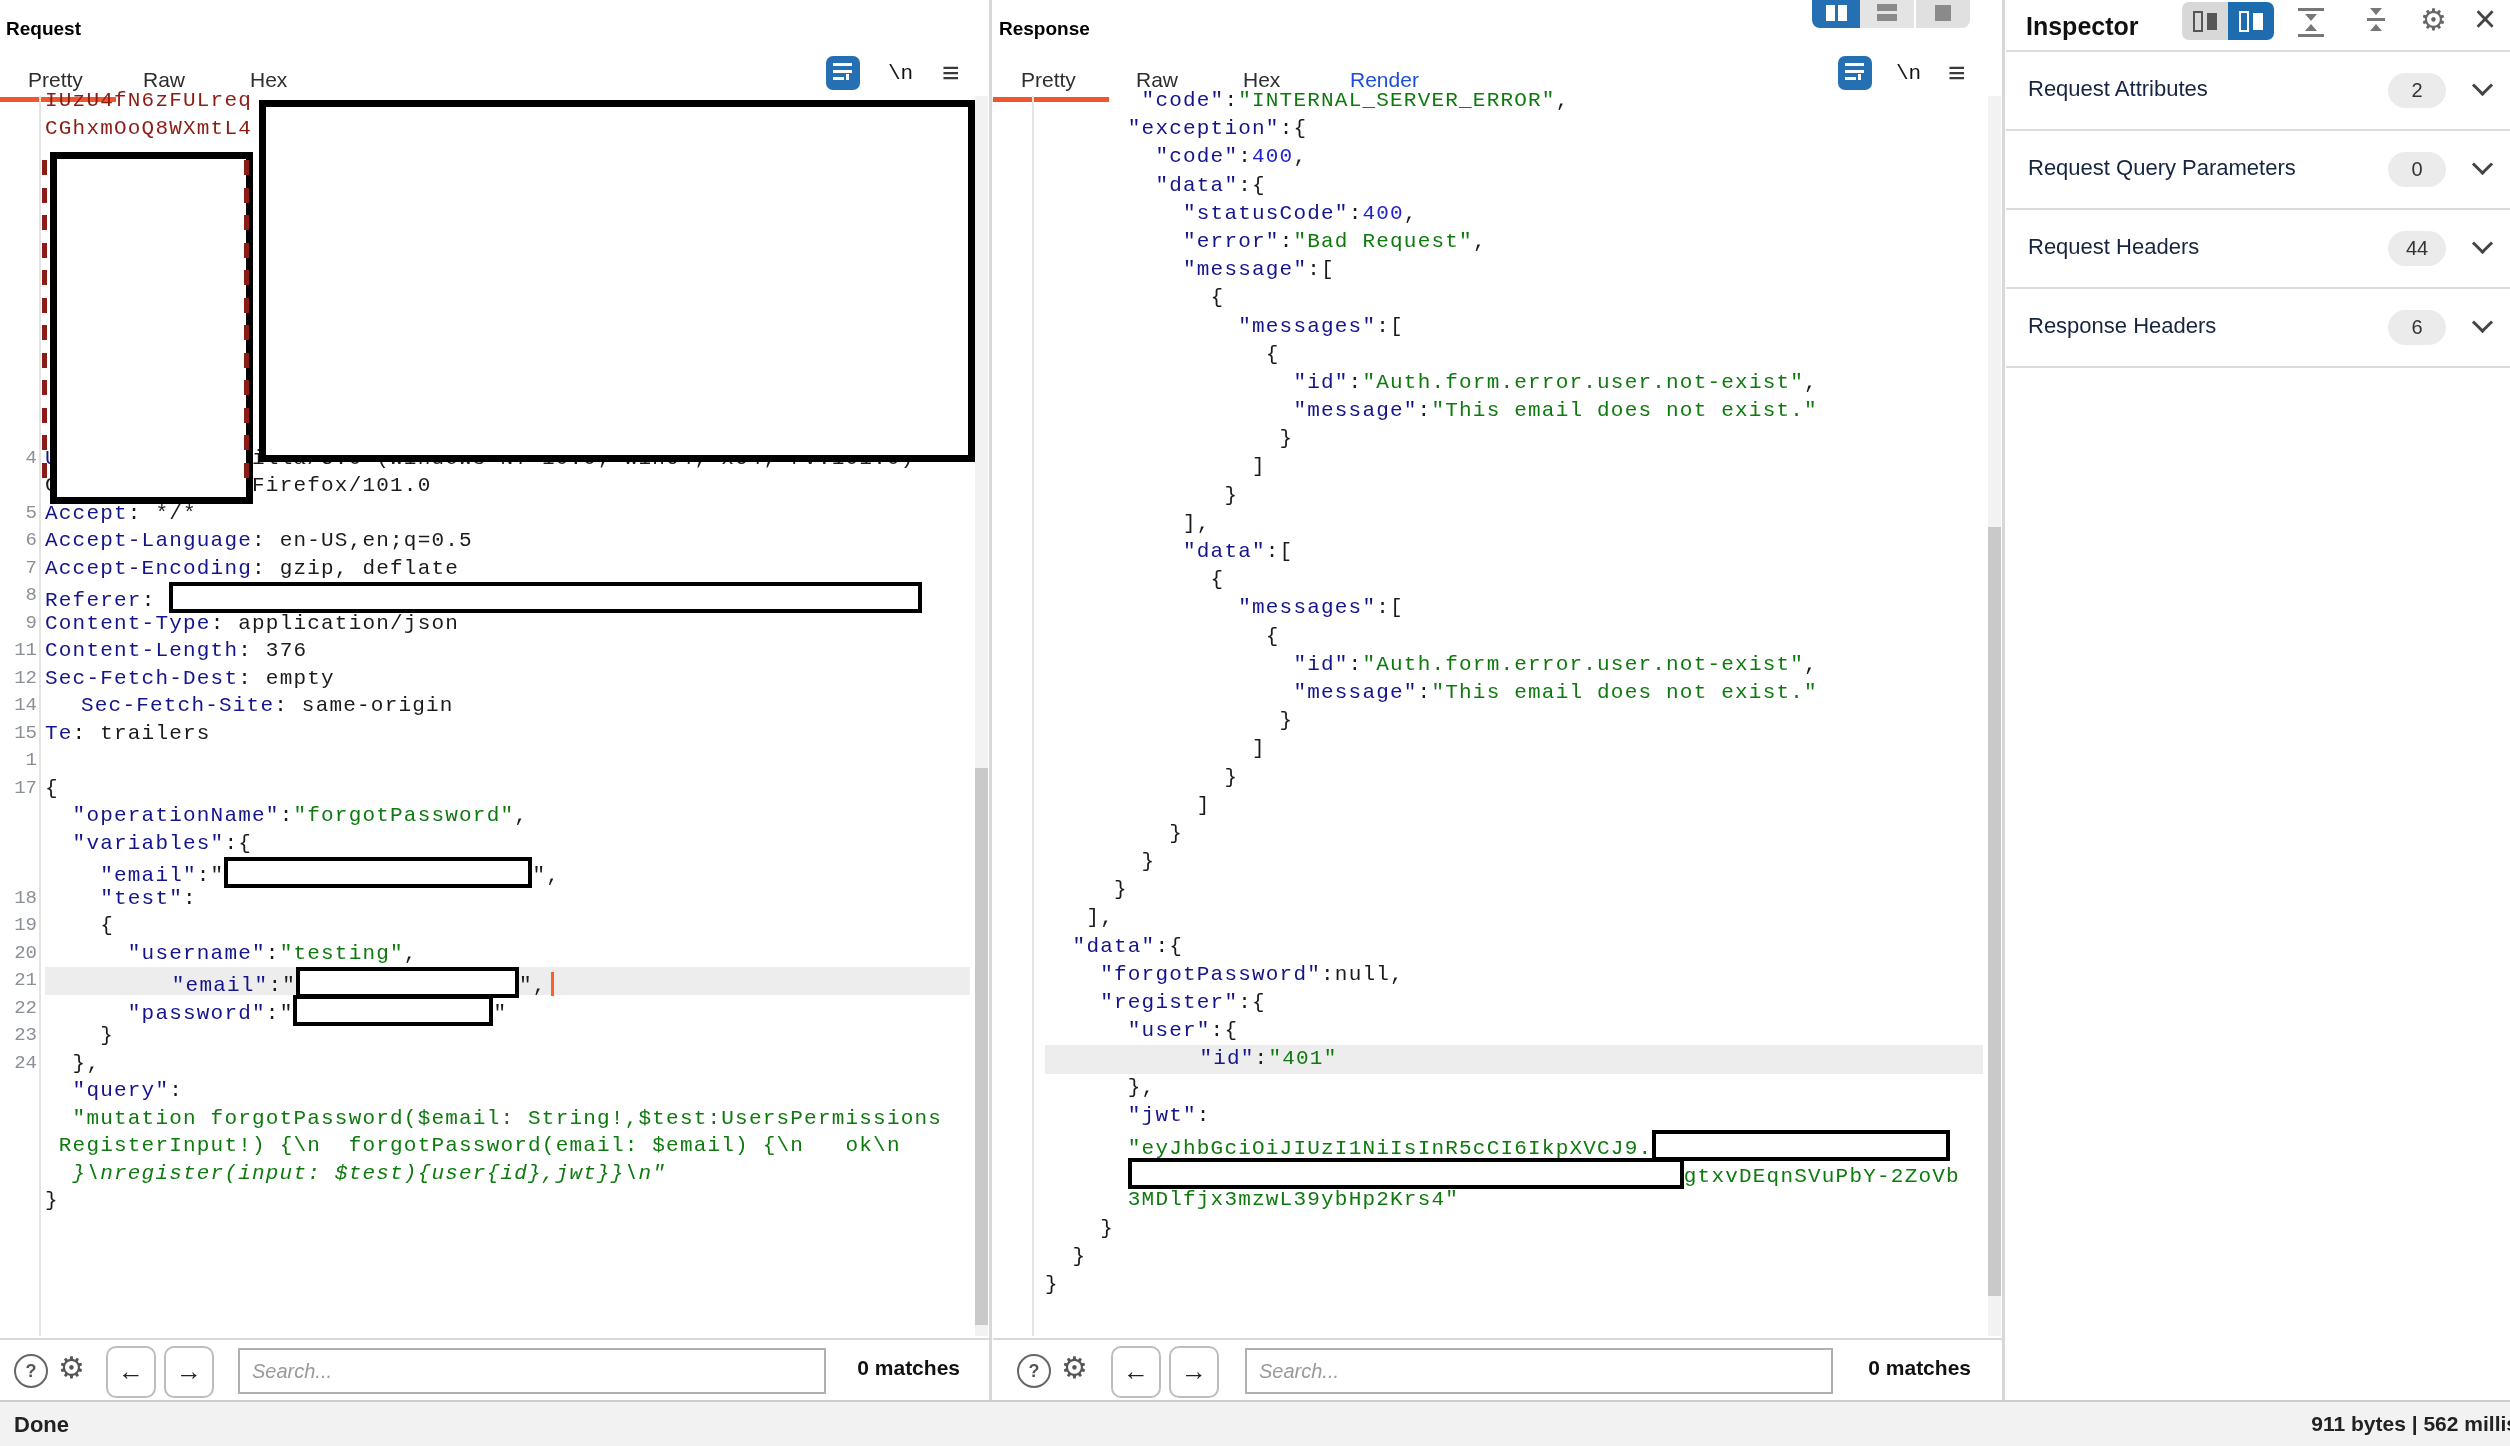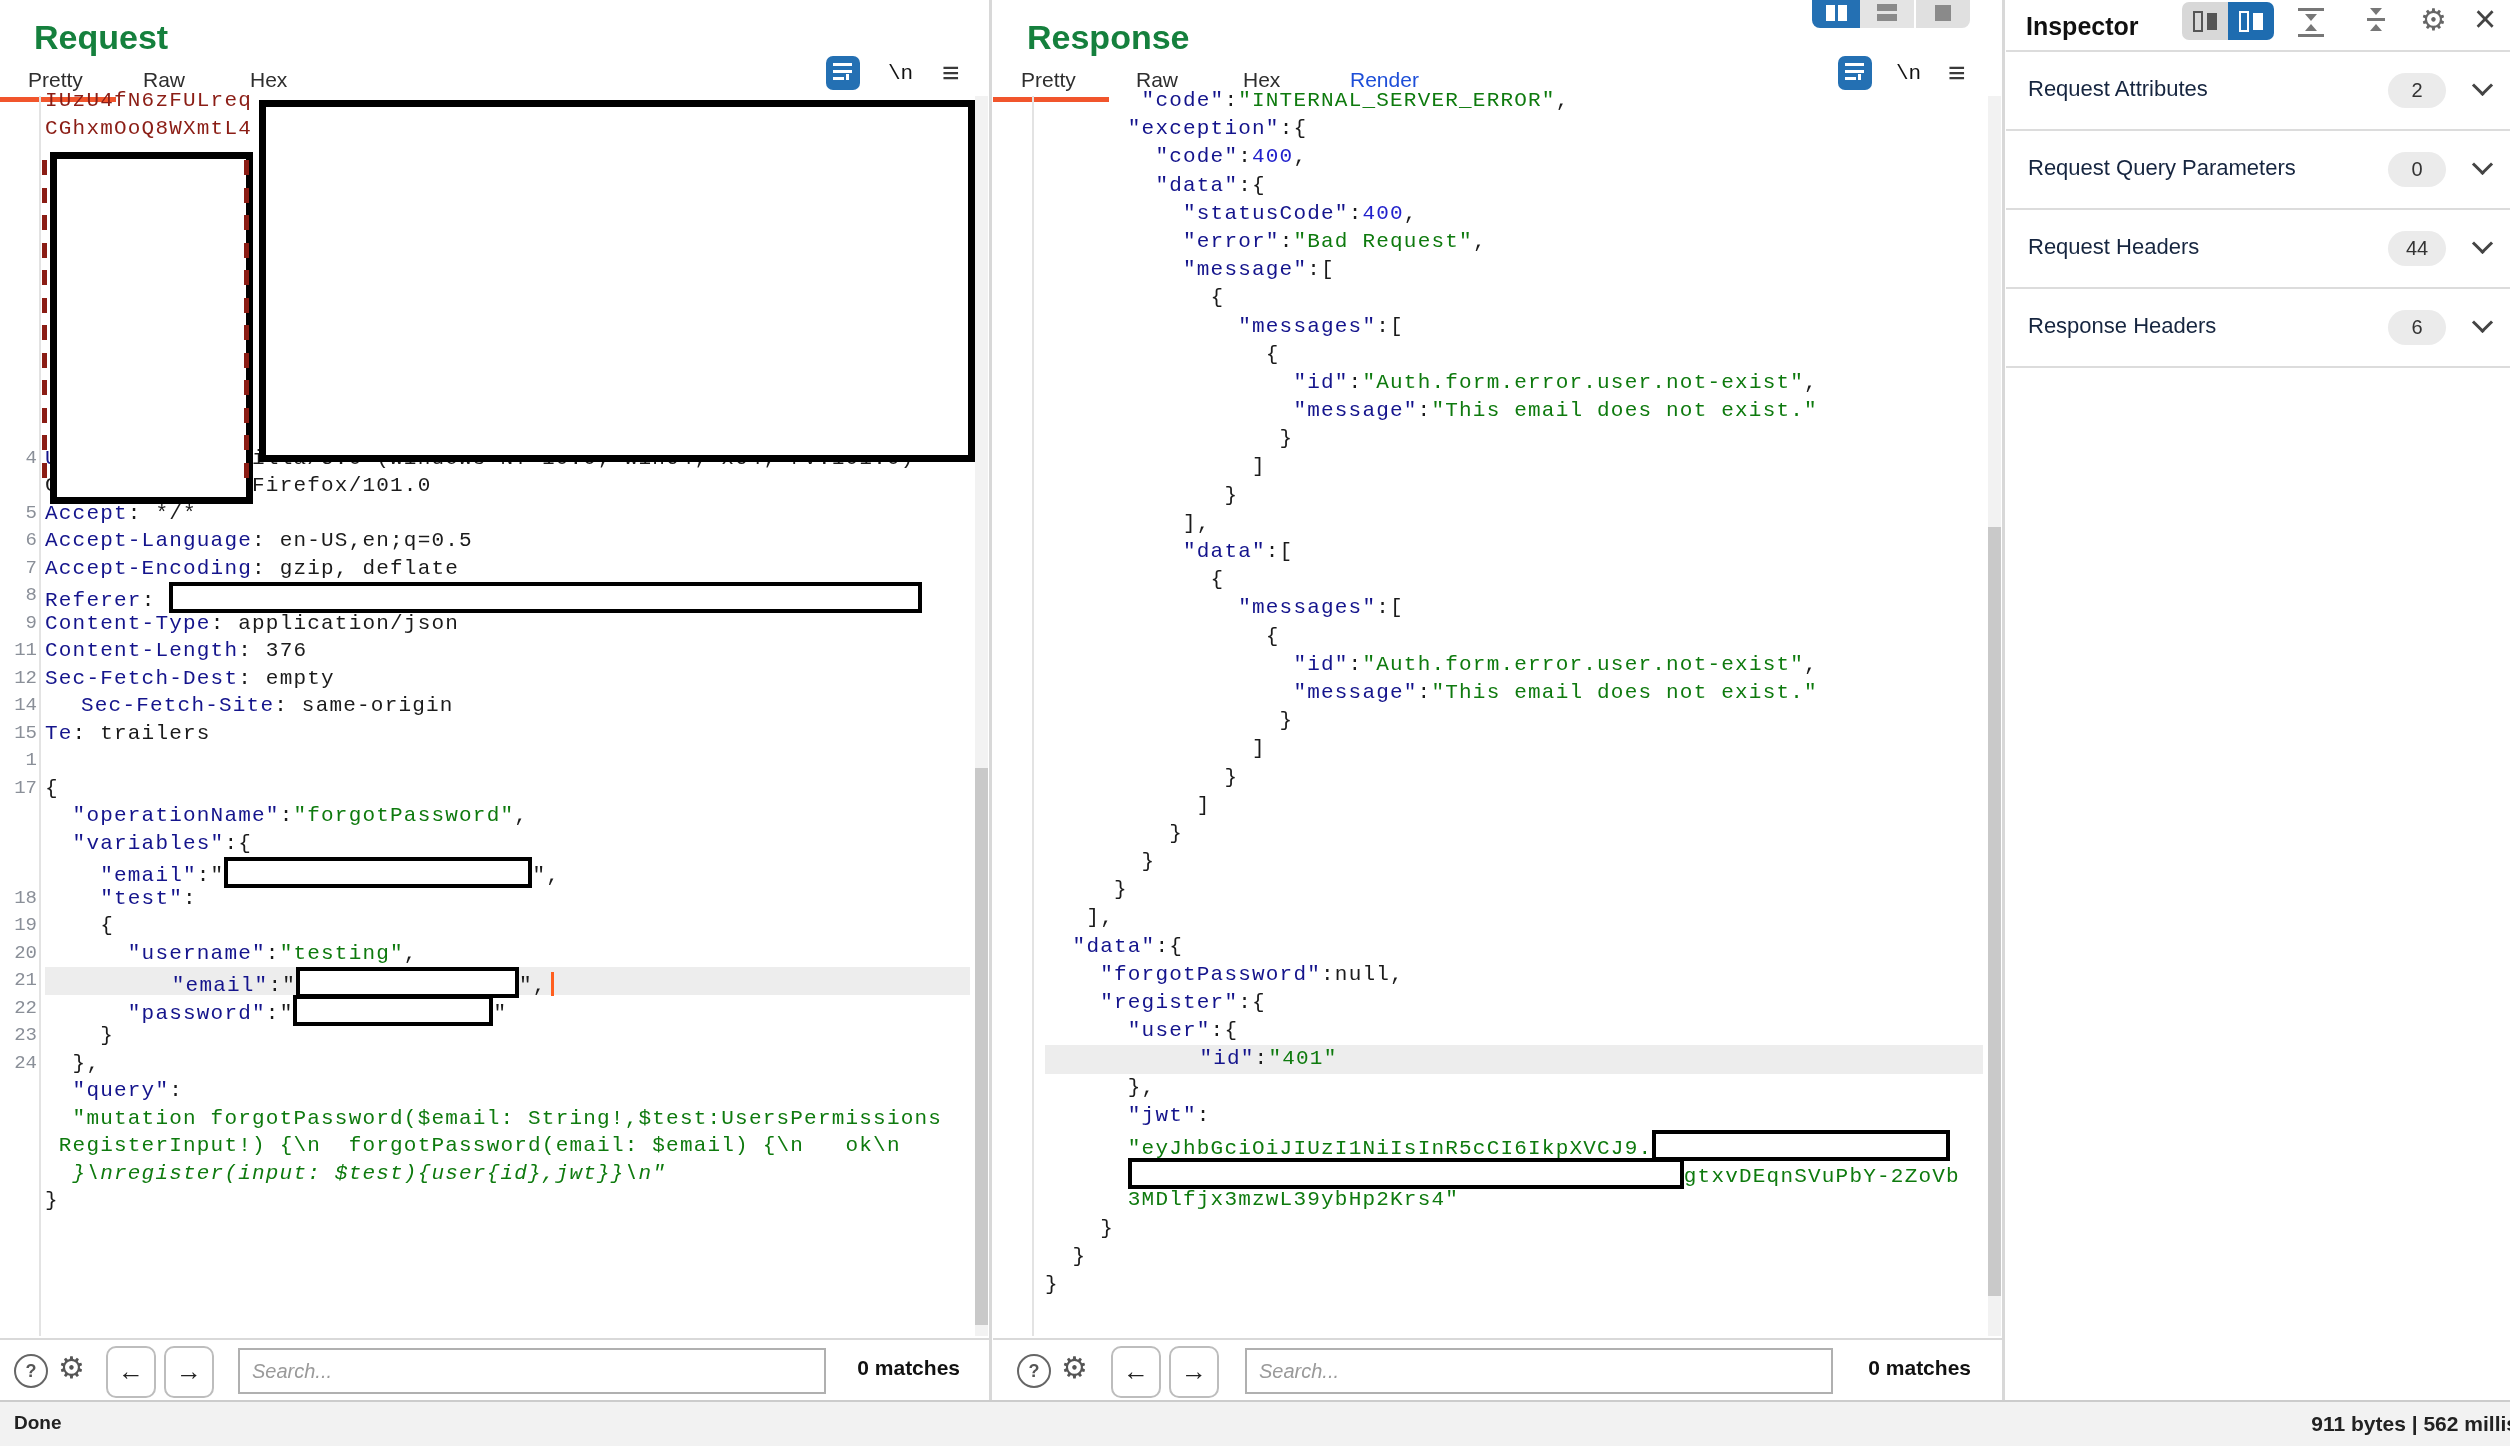--- a/index.html
+++ b/index.html
@@ -4,21 +4,21 @@
 <style>
   html,body{margin:0;padding:0;width:2510px;height:1446px;overflow:hidden;background:#ffffff;
     font-family:"Liberation Sans",sans-serif;}
   .abs{position:absolute;}
   
   #request-panel{left:0;top:0;width:989px;height:1400px;}
   #response-panel{left:993px;top:0;width:1009px;height:1400px;}
   #inspector{left:2006px;top:0;width:504px;height:1400px;background:#fff;}
   .vdivider{top:0;width:3px;height:1400px;background:#d8d8d8;}
   
-  .panel-title{font-size:34px;font-weight:bold;color:#15803d;top:18px;left:34px;}
+  .panel-title{font-size:19px;font-weight:bold;color:#000000;top:18px;left:6px;}
   .tab{top:68px;font-size:21px;color:#2e2e2e;cursor:default;}
   .tab.dim{color:#1d4ed8;}
   .tab-underline{top:97px;left:0;width:116px;height:5px;background:#f1552c;}
   .wrap-icon{width:34px;height:34px;background:#2470b3;border-radius:7px;top:56px;}
   .wrap-icon i{position:absolute;left:7px;height:3px;background:#fff;}
   .nl-label{top:62px;font-family:"Liberation Mono",monospace;font-size:21px;color:#111;}
   .menu-icon{top:56px;font-size:30px;color:#3a3a3a;}
   
   .code{position:absolute;top:96px;font-family:"Liberation Mono",monospace;font-size:21px;
     letter-spacing:1.2px;color:#1b1b1b;}
@@ -316,15 +316,15 @@
       </div>
       <div class="insp-row">
         <div class="insp-label">Response Headers</div>
         <div class="badge">6</div>
         <span class="chev insp-chev"></span>
       </div>
     </div>
 </div>
 
 <div id="status-bar" class="abs">
-  <div class="abs" style="left:14px;top:10px;font-size:19px;color:#222;font-weight:bold;">Done</div>
+  <div class="abs" style="left:14px;top:10px;font-size:22px;color:#222;font-weight:bold;">Done</div>
   <div class="abs" style="right:-8px;top:10px;font-size:21px;color:#222;font-weight:bold;">911 bytes | 562 millis</div>
 </div>
 
 </body></html>

